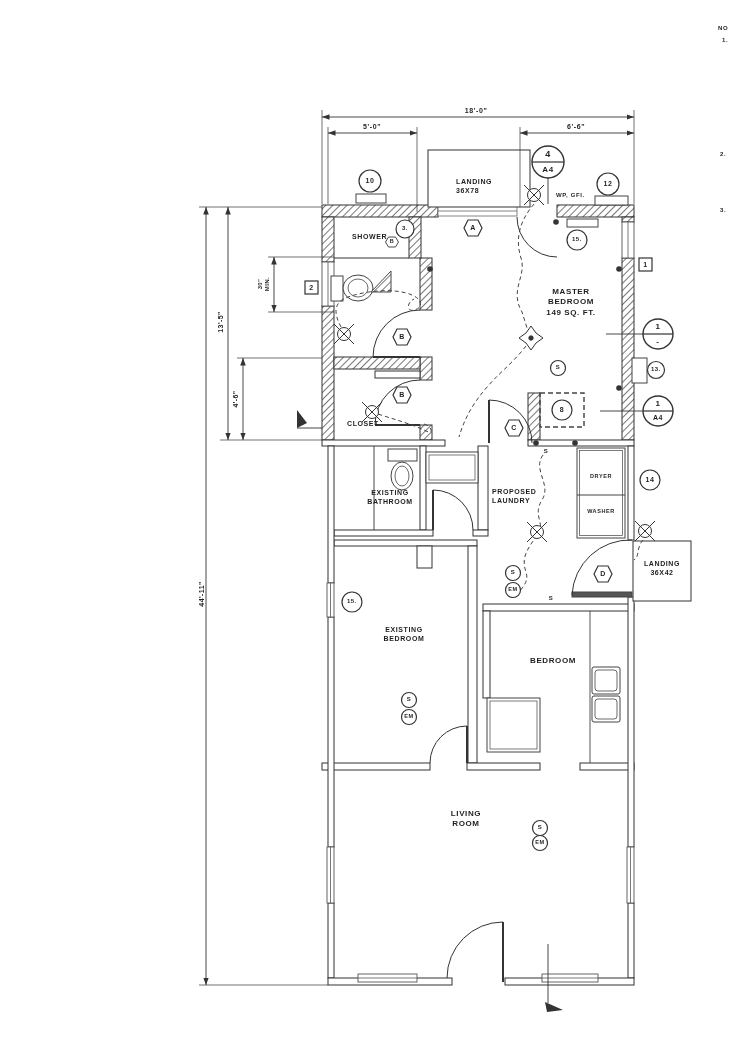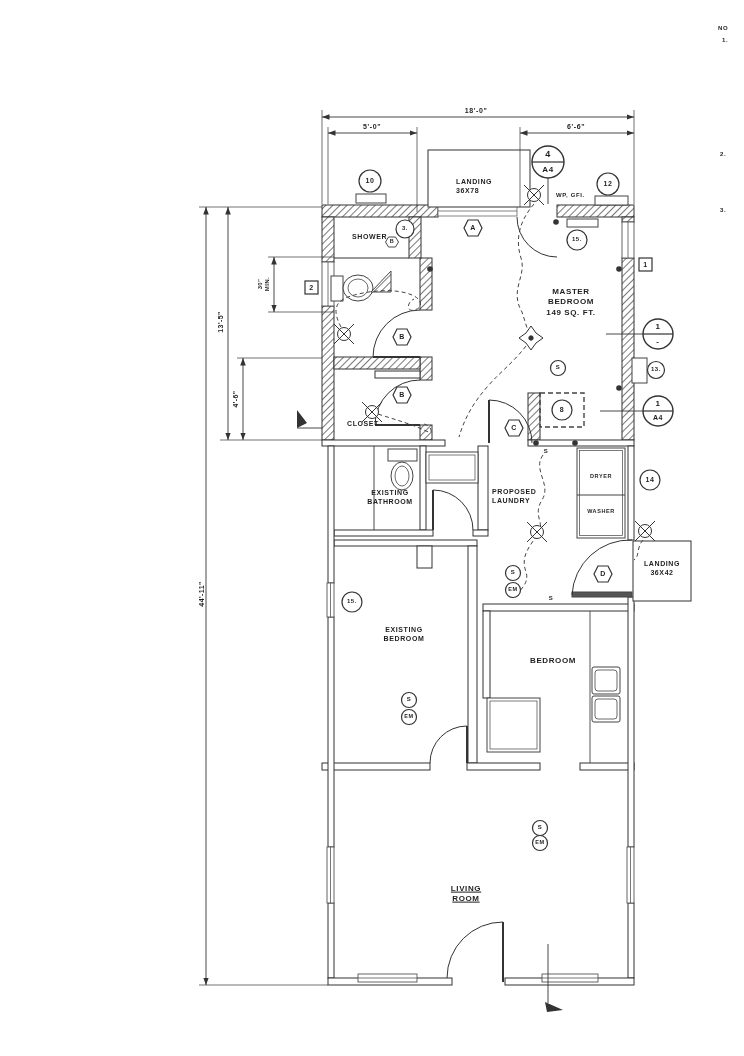--- a/index.html
+++ b/index.html
@@ -291,21 +291,21 @@
 <div class="ov f8" style="left:531px;top:303px;margin-left:40px;">MASTER
 BEDROOM
 149 SQ. FT.</div>
 <div class="ov f7" style="left:390px;top:497px;">EXISTING
 BATHROOM</div>
 <div class="ovl f7" style="left:492px;top:496px;">PROPOSED
 LAUNDRY</div>
 <div class="ov f7" style="left:404px;top:634px;">EXISTING
 BEDROOM</div>
 <div class="ov f8" style="left:553px;top:661px;">BEDROOM</div>
-<div class="ov f8" style="left:466px;top:894px;text-decoration:underline;">LIVING
+<div class="ov f8" style="left:466px;top:819px;">LIVING
 ROOM</div>
 <div class="ovl f7" style="left:456px;top:186px;">LANDING
 36X78</div>
 <div class="ov f7" style="left:662px;top:568px;">LANDING
 36X42</div>
 <div class="ov f5" style="left:601px;top:477px;">DRYER</div>
 <div class="ov f5" style="left:601px;top:512px;">WASHER</div>
 <div class="ovl f6" style="left:556px;top:196px;">WP, GFI.</div>
 
 <div class="ov f7" style="left:370px;top:181px;">10</div>

